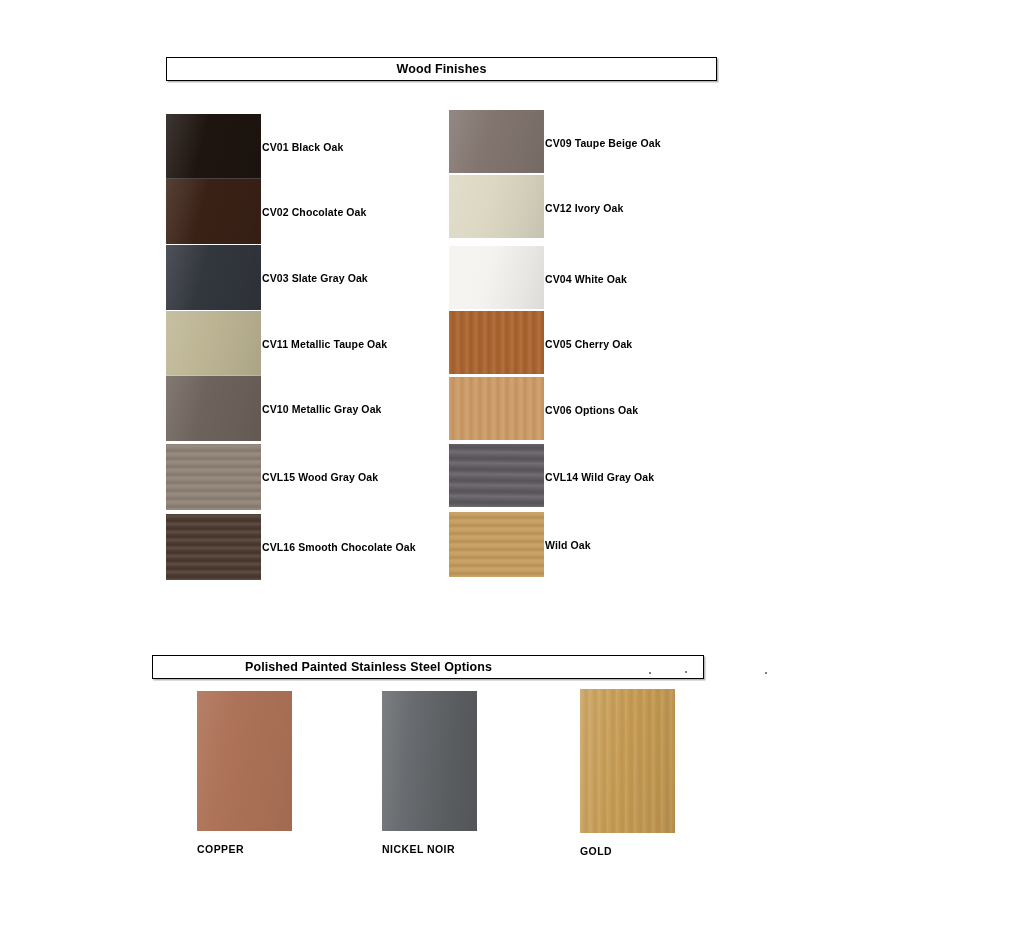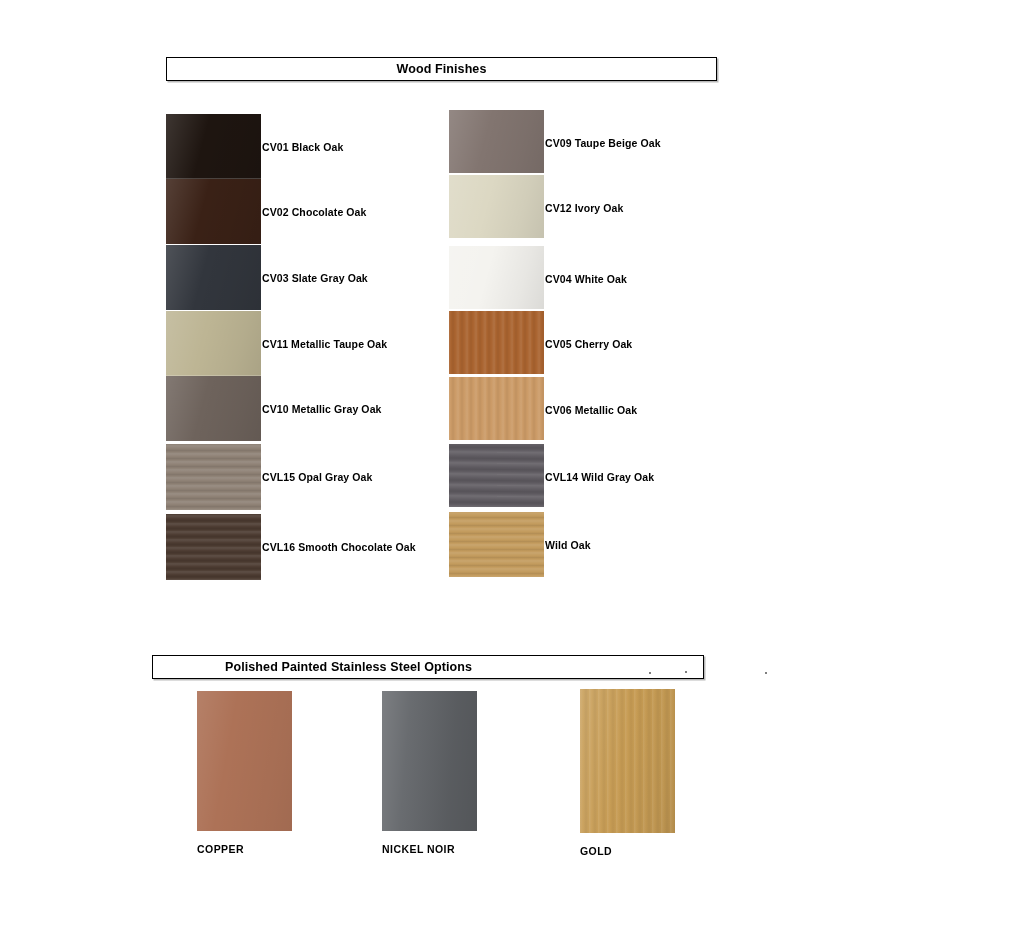--- a/index.html
+++ b/index.html
@@ -25,21 +25,21 @@
     align-items:center;
     box-shadow:1.5px 1.5px 0 #b9b9b9;
   }
   .hdr-bar .hdr-text{
     font-size:12.5px;
     font-weight:bold;
     letter-spacing:.1px;
     white-space:nowrap;
   }
   #wood-header{left:166px;top:57px;width:551px;justify-content:center;}
-  #metal-header{left:152px;top:655px;width:552px;justify-content:flex-start;padding-left:72px;}
+  #metal-header{left:152px;top:655px;width:552px;justify-content:flex-start;padding-left:92px;}
   .hdr-dots{
     position:absolute;left:496px;top:12px;width:150px;height:8px;
   }
   .hdr-dots i{
     position:absolute;display:block;width:2px;height:2px;background:#555;border-radius:50%;
   }
 
   
   .wood-grid{position:absolute;left:0;top:12px;width:1024px;height:600px;}
   .wood-item{position:absolute;}
@@ -142,21 +142,21 @@
     <div class="wood-item" style="left:166px;top:299px;">
       <span class="sw sheen grain-none" style="background-color:#bdb594;"></span>
       <span class="wood-label">CV11 Metallic Taupe Oak</span>
     </div>
     <div class="wood-item" style="left:166px;top:364px;">
       <span class="sw sheen grain-none" style="background-color:#6e635c;"></span>
       <span class="wood-label">CV10 Metallic Gray Oak</span>
     </div>
     <div class="wood-item" style="left:166px;top:432px;">
       <span class="sw grain-h" style="background-color:#8d8074;height:66px;"></span>
-      <span class="wood-label">CVL15 Opal Gray Oak</span>
+      <span class="wood-label">CVL15 Wood Gray Oak</span>
     </div>
     <div class="wood-item" style="left:166px;top:502px;">
       <span class="sw grain-h" style="background-color:#4b3a30;height:66px;"></span>
       <span class="wood-label">CVL16 Smooth Chocolate Oak</span>
     </div>
 
     <div class="wood-item" style="left:449px;top:98px;">
       <span class="sw sheen grain-none" style="background-color:#827570;height:63px;"></span>
       <span class="wood-label">CV09 Taupe Beige Oak</span>
     </div>
@@ -167,21 +167,21 @@
     <div class="wood-item" style="left:449px;top:234px;">
       <span class="sw sheen grain-none" style="background-color:#f4f3ef;height:63px;"></span>
       <span class="wood-label">CV04 White Oak</span>
     </div>
     <div class="wood-item" style="left:449px;top:299px;">
       <span class="sw grain-v" style="background-color:#a9632f;height:63px;"></span>
       <span class="wood-label">CV05 Cherry Oak</span>
     </div>
     <div class="wood-item" style="left:449px;top:365px;">
       <span class="sw grain-v" style="background-color:#cb9a66;height:63px;"></span>
-      <span class="wood-label">CV06 Metallic Oak</span>
+      <span class="wood-label">CV06 Options Oak</span>
     </div>
     <div class="wood-item" style="left:449px;top:432px;">
       <span class="sw grain-h2" style="background-color:#5e5a60;height:63px;"></span>
       <span class="wood-label">CVL14 Wild Gray Oak</span>
     </div>
     <div class="wood-item" style="left:449px;top:500px;">
       <span class="sw grain-h" style="background-color:#c29a5c;height:65px;"></span>
       <span class="wood-label">Wild Oak</span>
     </div>
   </div>

